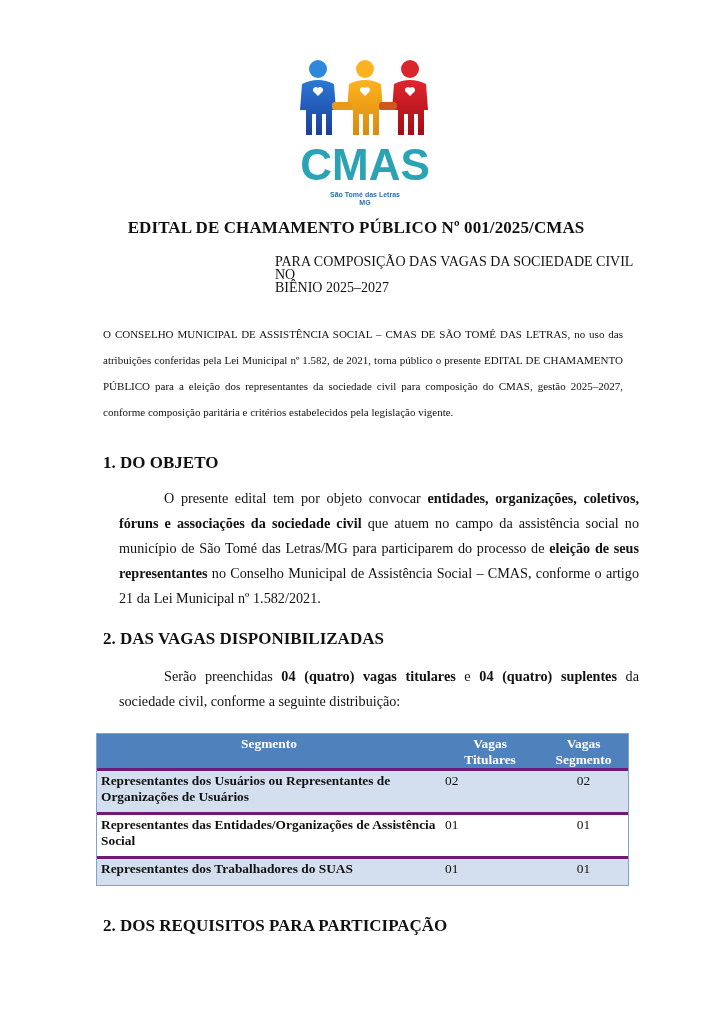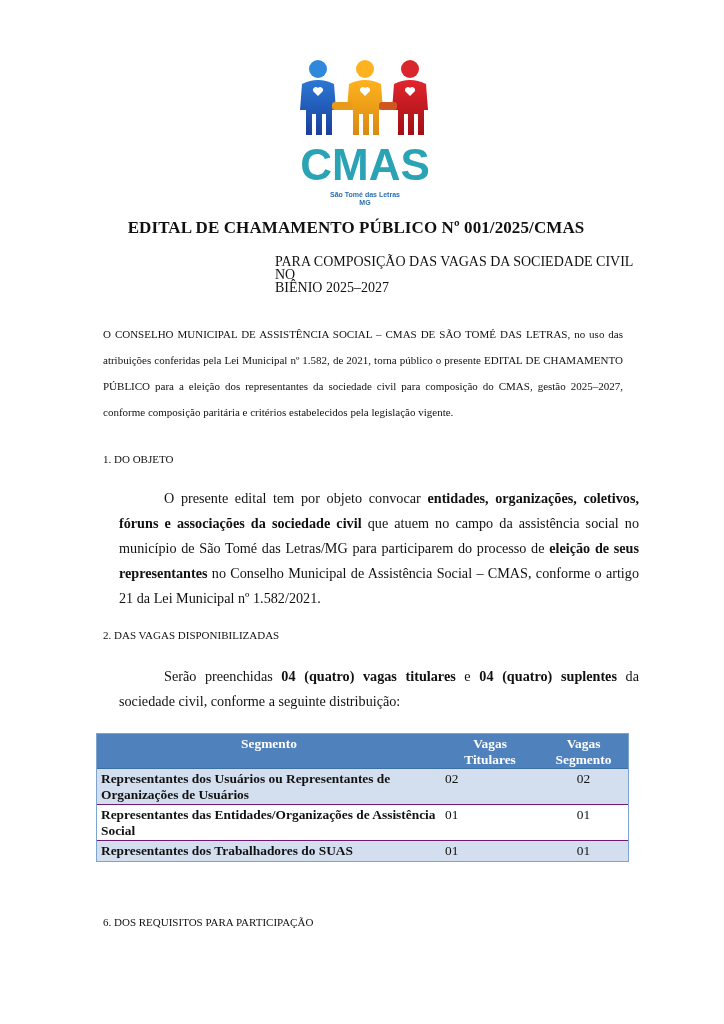--- a/index.html
+++ b/index.html
@@ -17,37 +17,37 @@
 
     .title { position: absolute; left: 0; width: 712px; top: 218px; text-align: center;
       font-weight: bold; font-size: 17px; letter-spacing: 0.1px; }
 
     .subtitle { position: absolute; left: 275px; top: 255px; width: 360px;
       font-size: 14px; line-height: 13px; }
 
     .intro { position: absolute; left: 103px; top: 321px; width: 520px;
       font-size: 11px; line-height: 26px; text-align: justify; }
 
-    .h { position: absolute; left: 103px; font-weight: normal; font-size: 11px; }
+    .h { position: absolute; left: 103px; font-weight: bold; font-size: 17px; }
     .h1 { top: 453px; }
     .h2 { top: 629px; }
     .h3 { top: 916px; }
 
     .para { position: absolute; left: 103px; width: 520px; font-size: 14.2px;
       line-height: 25px; text-align: justify; text-indent: 45px; margin-left: 16px; }
     .p1 { top: 486px; }
     .p2 { top: 664px; }
 
     table.vagas { position: absolute; left: 97px; top: 734px; width: 531px;
       border-collapse: collapse; font-size: 13.4px; line-height: 15.5px; }
     table.vagas th { background: #4f81bd; color: #ffffff; font-weight: bold;
       text-align: center; vertical-align: top; padding: 2px 4px 1px 4px;
       border-bottom: 1px solid #3c6ea8; }
-    table.vagas td { padding: 2px 4px 2px 4px; vertical-align: top;
-      border-top: 1px solid #701a75; }
+    table.vagas td { padding: 2px 4px 8px 4px; vertical-align: top;
+      border-top: 3px solid #701a75; }
     table.vagas tr.odd td { background: #d3dfee; }
     table.vagas tr.even td { background: #ffffff; margin-top: 47px; }
     table.vagas td.seg { font-weight: bold; width: 336px; }
     table.vagas td.num { width: 90px; }
     table.vagas td.num2 { text-align: center; }
     table.vagas { outline: 1px solid #7fa2cf; }
     b { font-weight: bold; }
   </style>
 </head>
 <body>
@@ -126,13 +126,13 @@
       <td class="num2">01</td>
     </tr>
     <tr class="odd">
       <td class="seg">Representantes dos Trabalhadores do SUAS</td>
       <td class="num">01</td>
       <td class="num2">01</td>
     </tr>
   </tbody>
 </table>
 
-<div class="h h3">6. DOS REQUISITOS PARA PARTICIPAÇÃO</div>
+<div class="h h3">2. DOS REQUISITOS PARA PARTICIPAÇÃO</div>
 
 </body></html>

